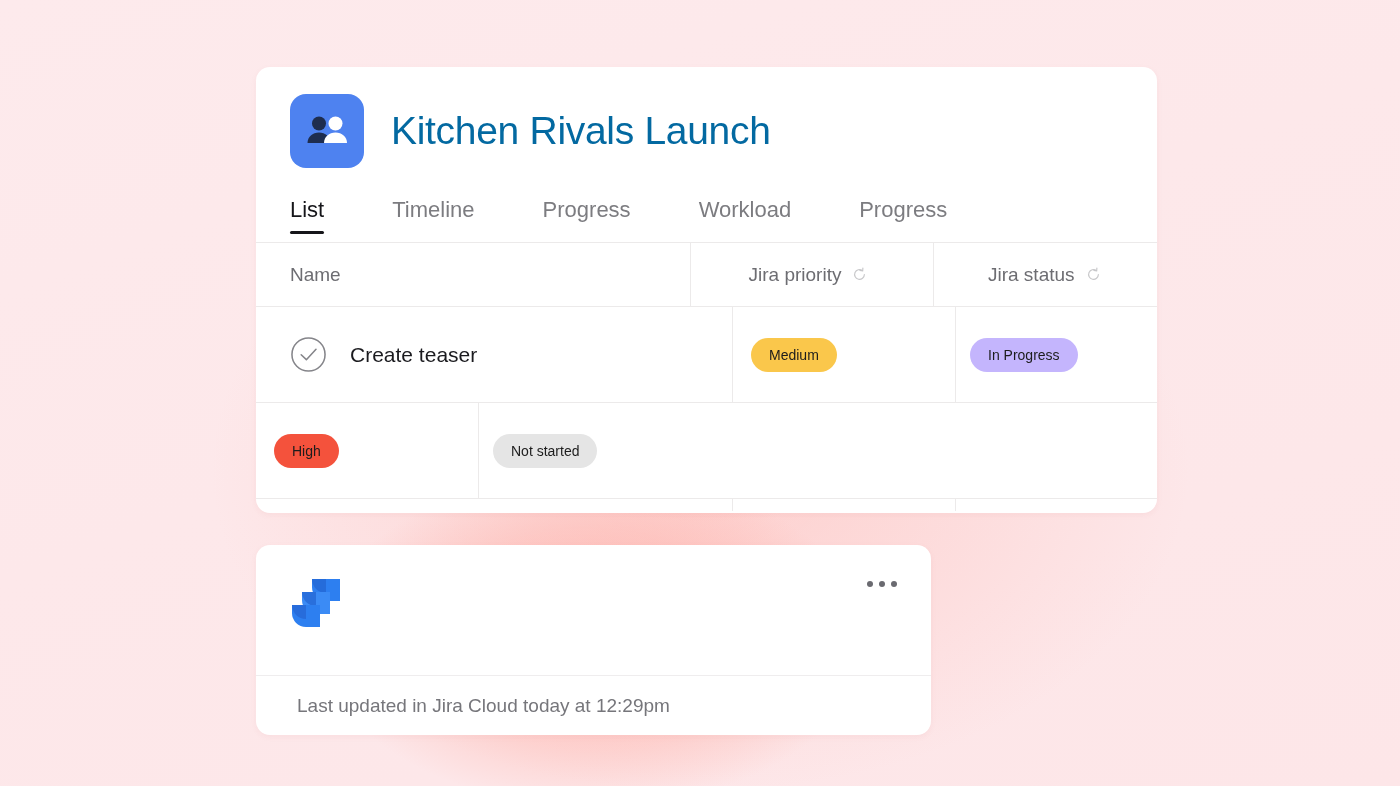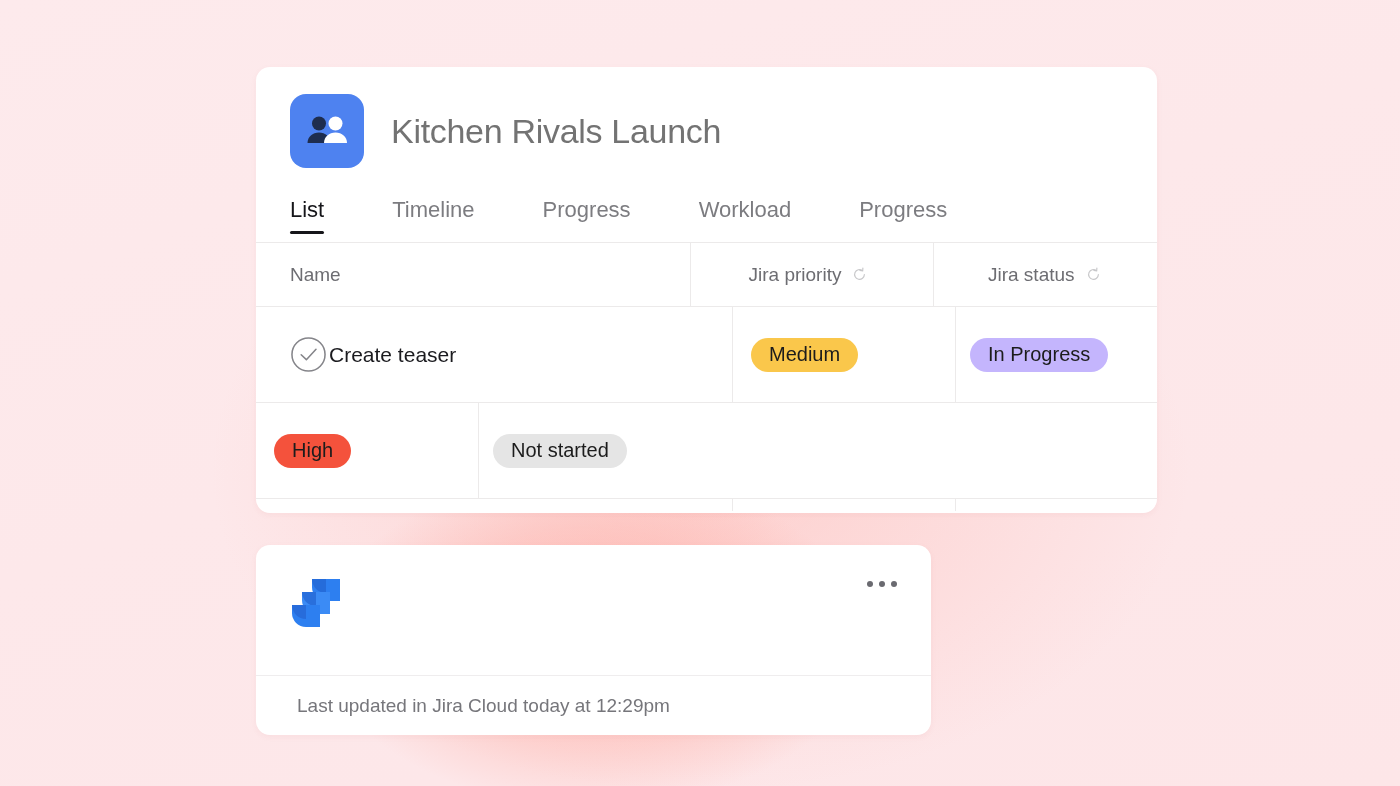--- a/index.html
+++ b/index.html
@@ -60,23 +60,23 @@
     border-radius: 16px;
     background: #4e82f0;
     display: flex;
     align-items: center;
     justify-content: center;
     flex: none;
   }
 
   .project-title {
     margin-left: 27px;
-    font-size: 34px;
+    font-size: 39px;
     font-weight: 400;
-    color: #737373;
+    color: #0369a1;
     letter-spacing: -0.3px;
     white-space: nowrap;
   }
 
   
   .tabs {
     display: flex;
     align-items: flex-start;
     gap: 68px;
     padding: 29px 0 0 34px;
@@ -148,34 +148,34 @@
     display: flex;
     align-items: center;
     gap: 11px;
   }
 
   .sync-icon { flex: none; opacity: 0.55; }
 
   .task-name {
     font-size: 21px;
     color: #1b1b1f;
-    margin-left: 2px;
+    margin-left: 23px;
     white-space: nowrap;
   }
 
   .check-circle { flex: none; }
 
   .pill {
     display: inline-flex;
     align-items: center;
     justify-content: center;
     height: 34px;
     padding: 12px 18px;
     border-radius: 17px;
-    font-size: 20px;
+    font-size: 14px;
     color: #1c1c1c;
     white-space: nowrap;
   }
 
   
   #jira-card {
     position: absolute;
     left: 256px;
     top: 545px;
     width: 675px;

